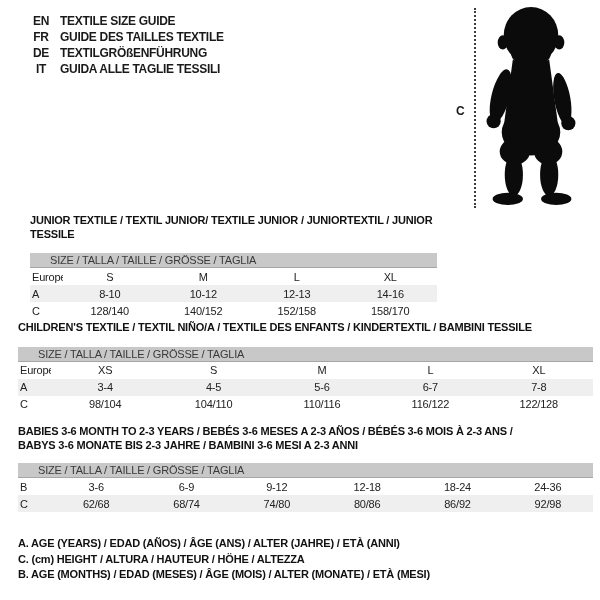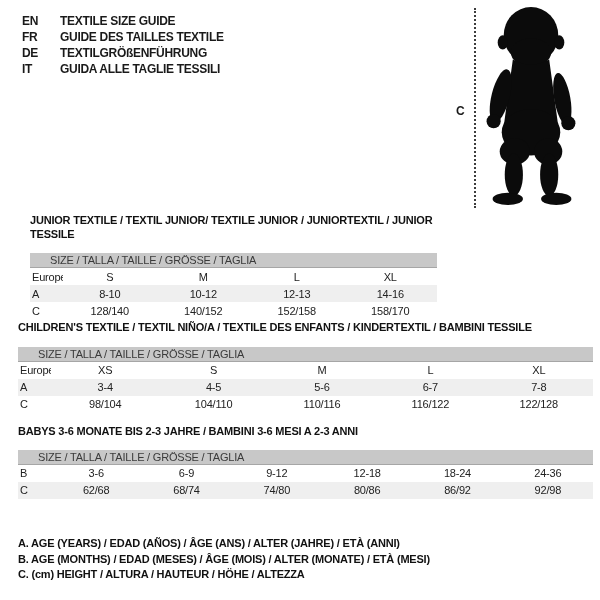--- a/index.html
+++ b/index.html
@@ -7,21 +7,21 @@
   body {
     position:relative; width:600px; height:600px;
     background:#ffffff; overflow:hidden;
     font-family:"Liberation Sans", sans-serif;
     color:#1a1a1a;
     -webkit-font-smoothing:antialiased;
   }
 
   
   .lang-list { position:absolute; left:22px; top:13px; }
-  .lang-row { display:flex; height:16px; line-height:16px; }
+  .lang-row { display:flex; height:16px; line-height:16px;text-align:center; }
   .lang-code { width:38px; font-weight:bold; font-size:12px; letter-spacing:-0.3px; }
   .lang-label { font-weight:bold; font-size:12px; letter-spacing:-0.3px; }
 
   
   .figure { position:absolute; left:440px; top:0; width:160px; height:215px; }
   .measure-line { position:absolute; left:34px; top:8px; height:200px; width:0;
                   border-left:2px dotted #3c3c3c; }
   .measure-label { position:absolute; left:16px; top:104px; font-weight:bold;
                    font-size:12px; }
   .baby-svg { position:absolute; left:40px; top:3px; width:102px; height:207px; }
@@ -158,20 +158,21 @@
           <td>110/116</td>
           <td>116/122</td>
           <td>122/128</td>
         </tr>
       </tbody>
     </table>
 </section>
 
 <section class="table-block tb-babies">
   <div class="tb-title">
+      <div>BABIES 3-6 MONTH TO 2-3 YEARS / BEBÉS 3-6 MESES A 2-3 AÑOS / BÉBÉS 3-6 MOIS À 2-3 ANS /</div>
       <div>BABYS 3-6 MONATE BIS 2-3 JAHRE / BAMBINI 3-6 MESI A 2-3 ANNI</div>
     </div>
   <div class="size-bar">SIZE / TALLA / TAILLE / GRÖSSE / TAGLIA</div>
   <table>
       <tbody>
         <tr>
           <td class="lbl">B</td>
           <td>3-6</td>
           <td>6-9</td>
           <td>9-12</td>
@@ -187,15 +188,15 @@
           <td>80/86</td>
           <td>86/92</td>
           <td>92/98</td>
         </tr>
       </tbody>
     </table>
 </section>
 
 <div class="footnotes">
   <div class="footnote">A. AGE (YEARS) / EDAD (AÑOS) / ÂGE (ANS) / ALTER (JAHRE) / ETÀ (ANNI)</div>
+  <div class="footnote">C. (cm) HEIGHT / ALTURA / HAUTEUR / HÖHE / ALTEZZA</div>
   <div class="footnote">B. AGE (MONTHS) / EDAD (MESES) / ÂGE (MOIS) / ALTER (MONATE) / ETÀ (MESI)</div>
-  <div class="footnote">C. (cm) HEIGHT / ALTURA / HAUTEUR / HÖHE / ALTEZZA</div>
 </div>
 
 </body></html>

